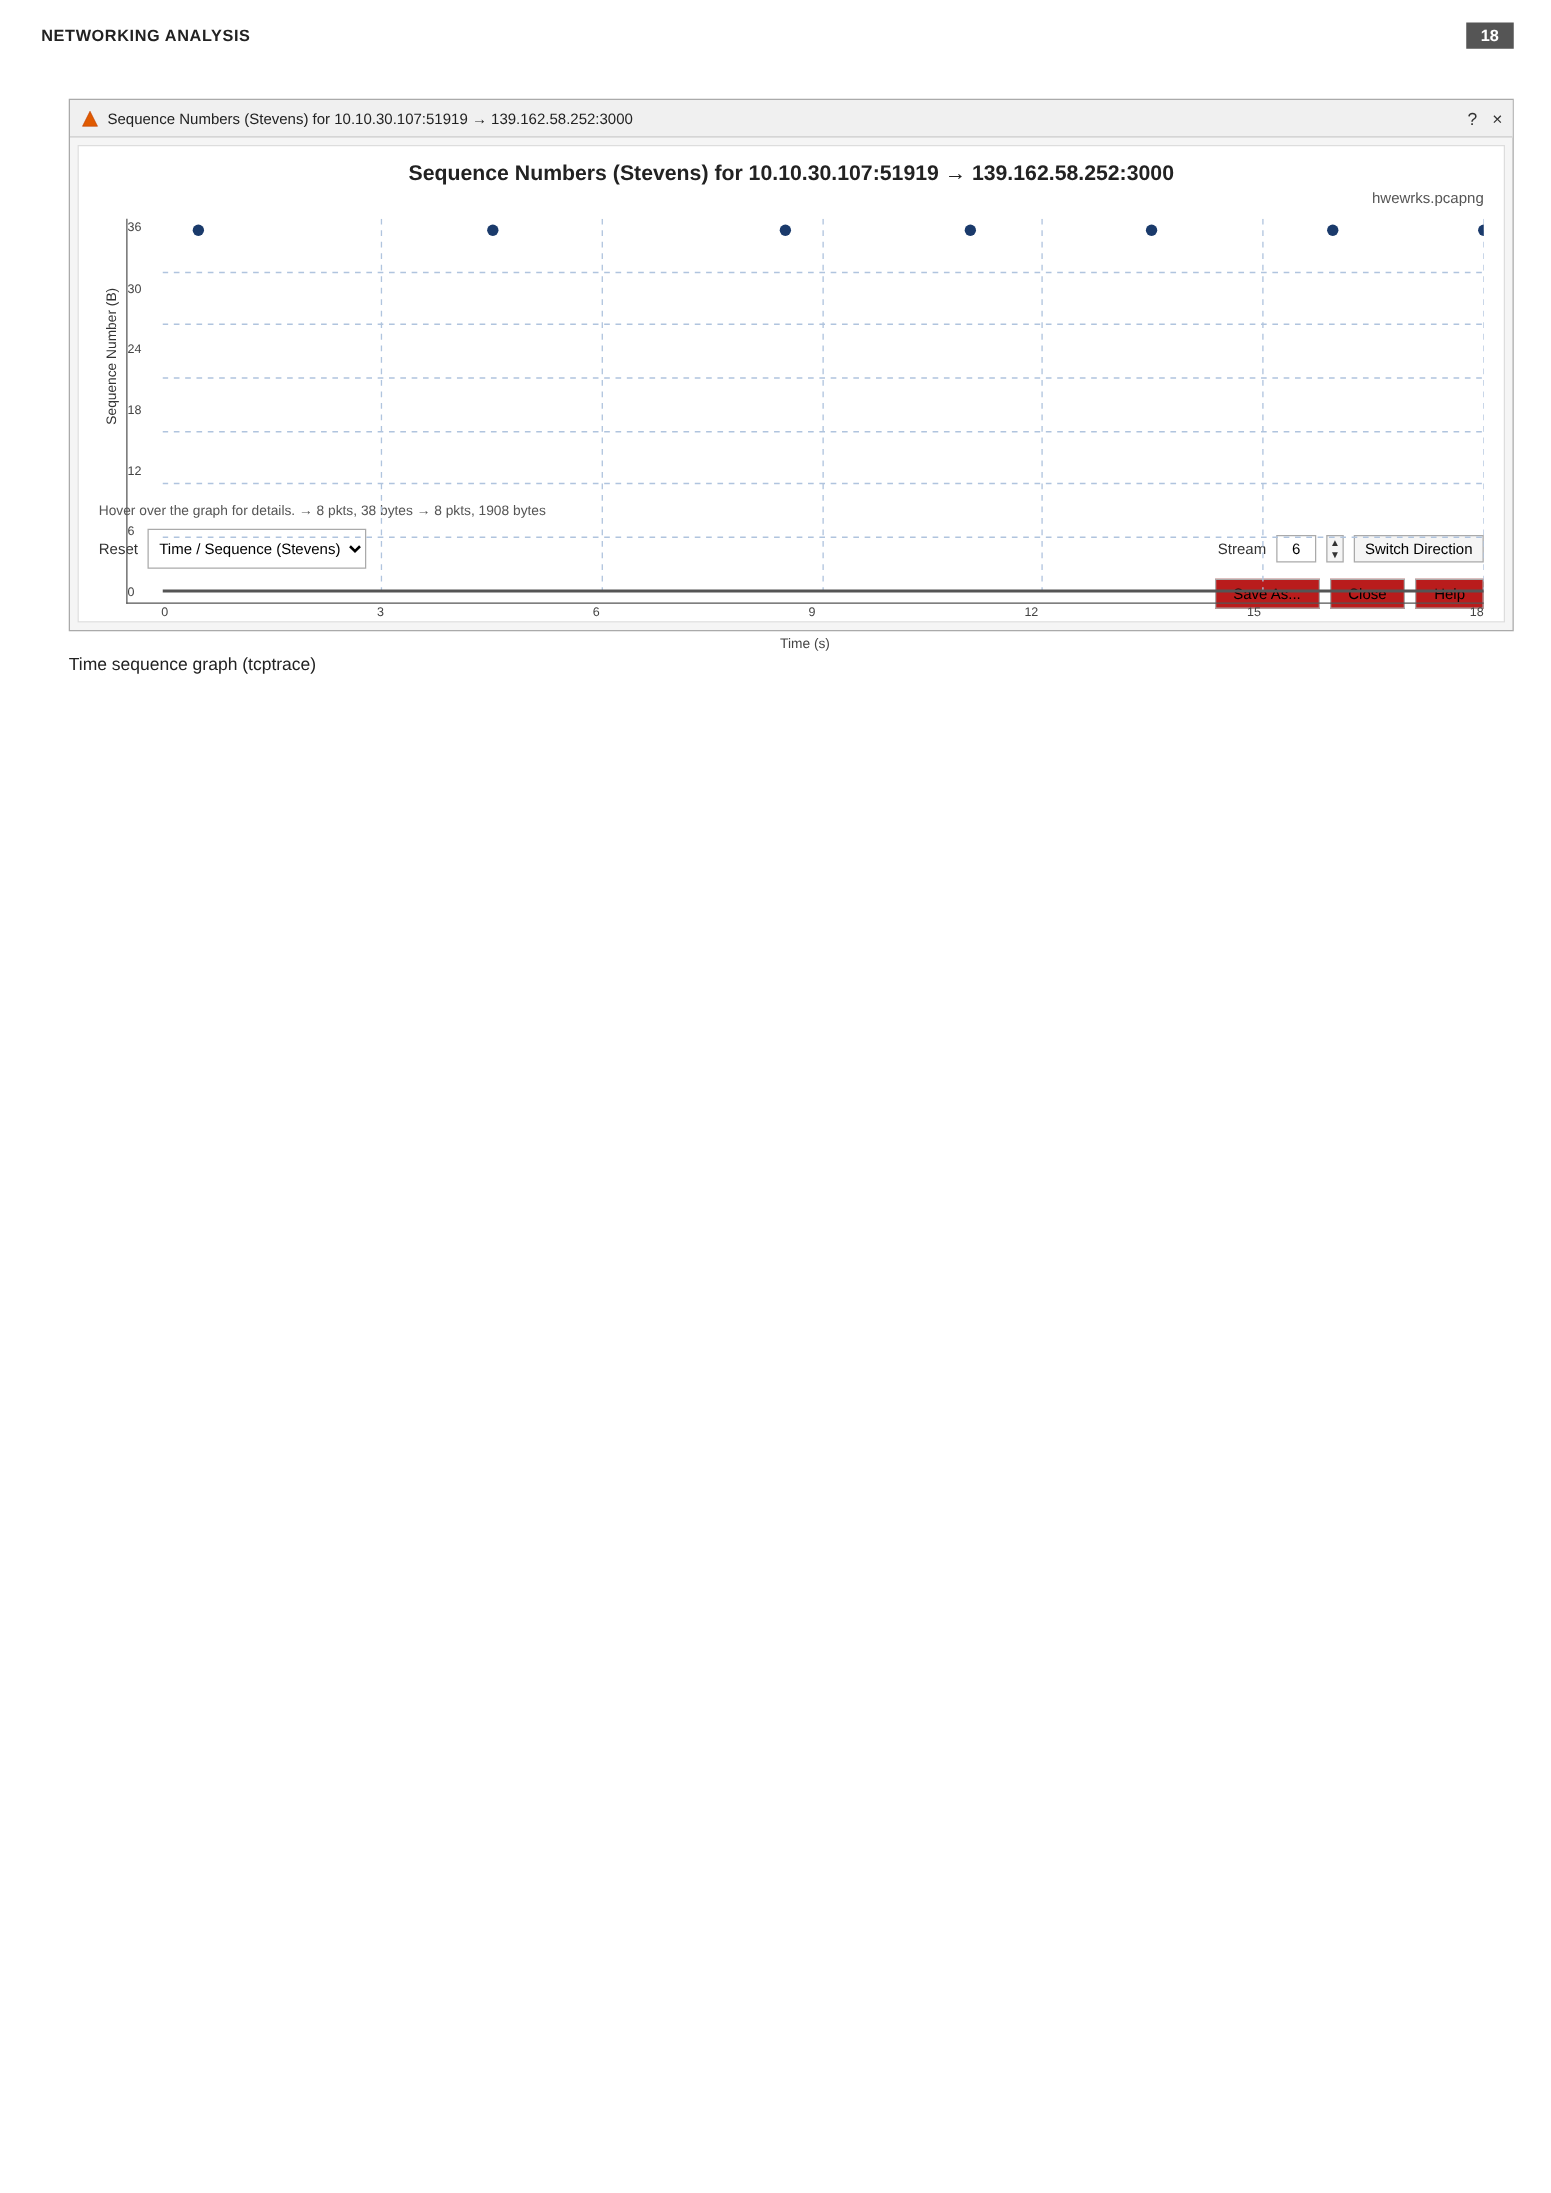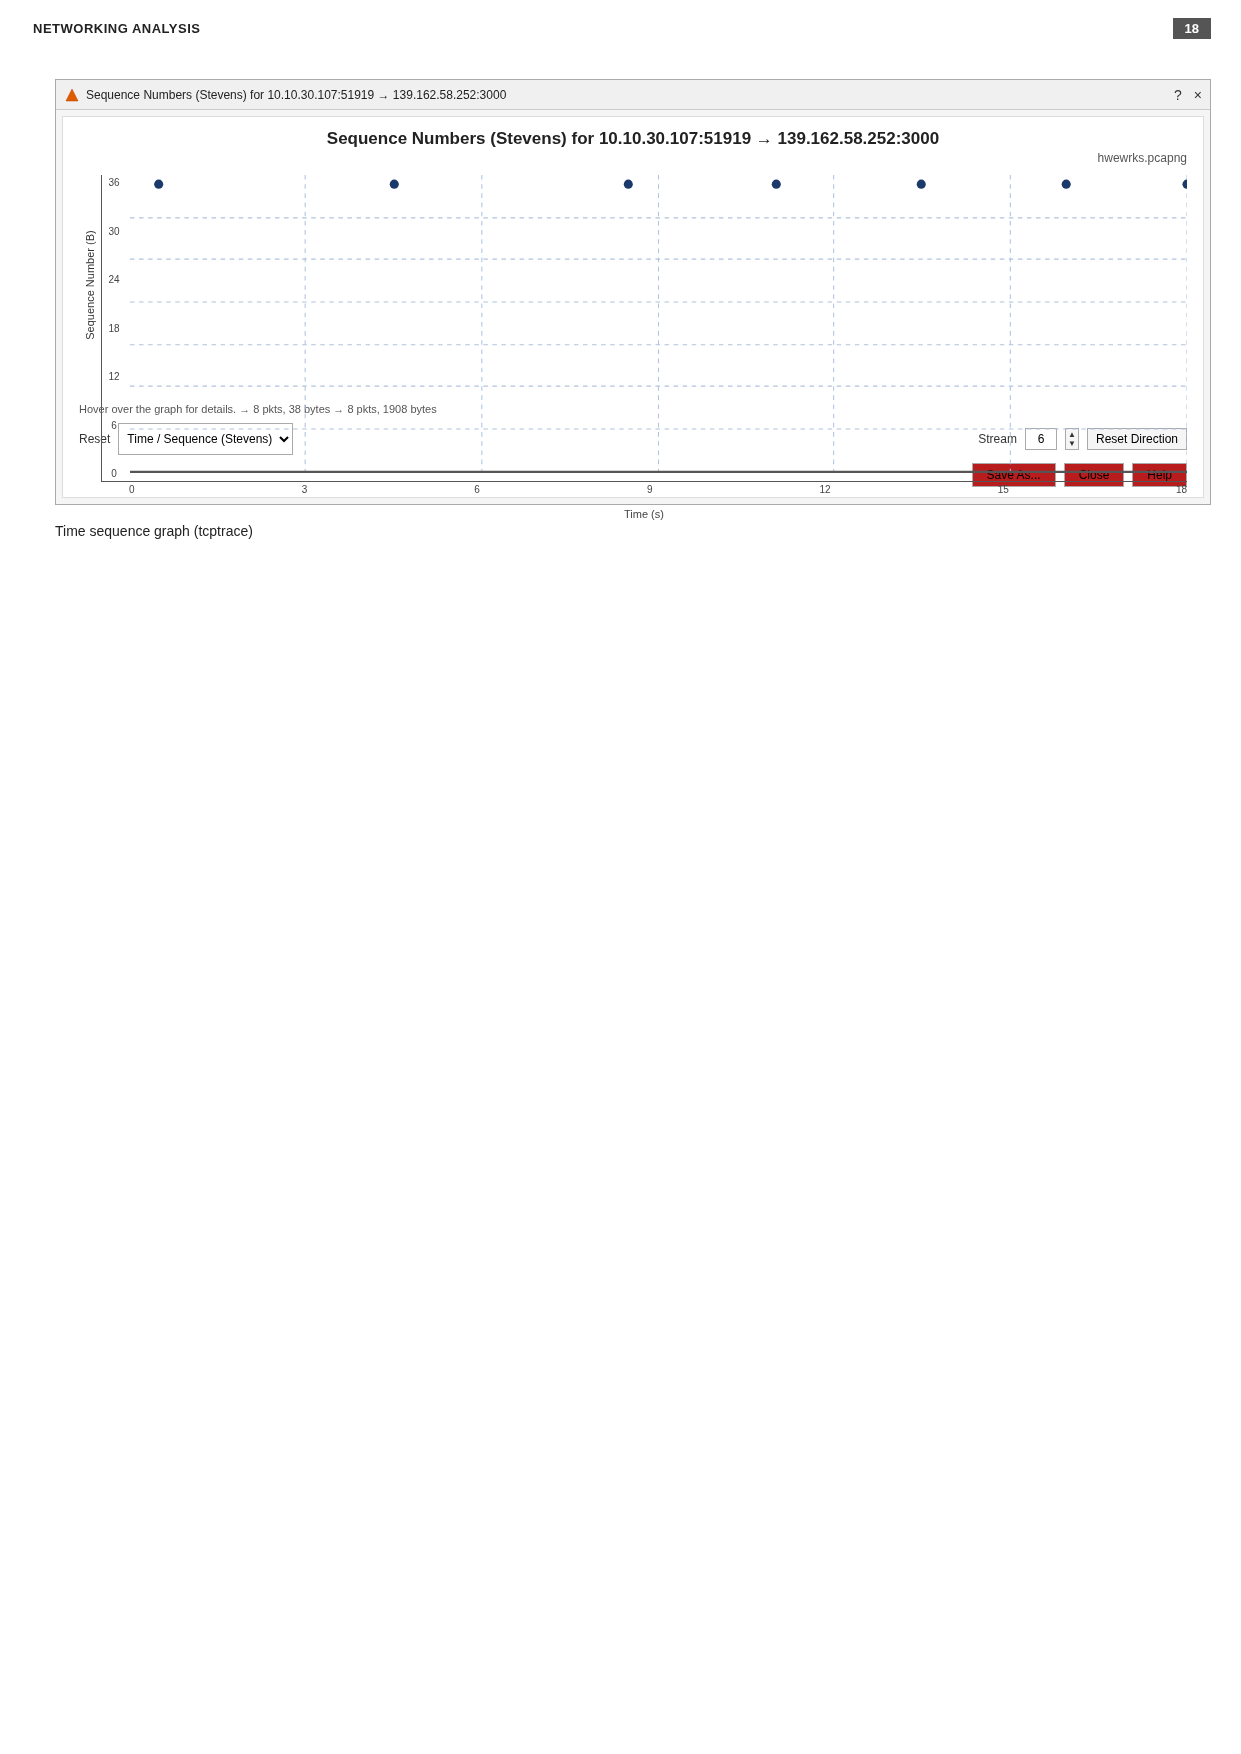--- a/index.html
+++ b/index.html
@@ -157,21 +157,21 @@
       flex-direction: column-reverse;
       justify-content: space-between;
       width: 28px;
       padding-bottom: 2px;
       padding-top: 2px;
       flex-shrink: 0;
     }
     .y-tick-label {
       font-size: 10px;
       color: #444;
-      text-align: center;
+      text-align: left;
       padding-right: 4px;
     }
 
     
     .chart-svg-wrapper {
       flex: 1;
       position: relative;
     }
     .chart-svg-wrapper svg {
       width: 100%;
@@ -418,21 +418,21 @@
         <option>Throughput</option>
         <option>RTT</option>
       </select>
       <div class="spacer"></div>
       <span class="stream-label">Stream</span>
       <input class="stream-input" type="text" value="6" style="">
       <div class="spinner-btn">
         <span>▲</span>
         <span>▼</span>
       </div>
-      <button class="switch-dir-btn">Reset Direction</button>
+      <button class="switch-dir-btn">Switch Direction</button>
     </div>
 
 
     <div class="action-row">
       <button class="action-btn">Save As...</button>
       <button class="action-btn">Close</button>
       <button class="action-btn">Help</button>
     </div>
 
   </div>

